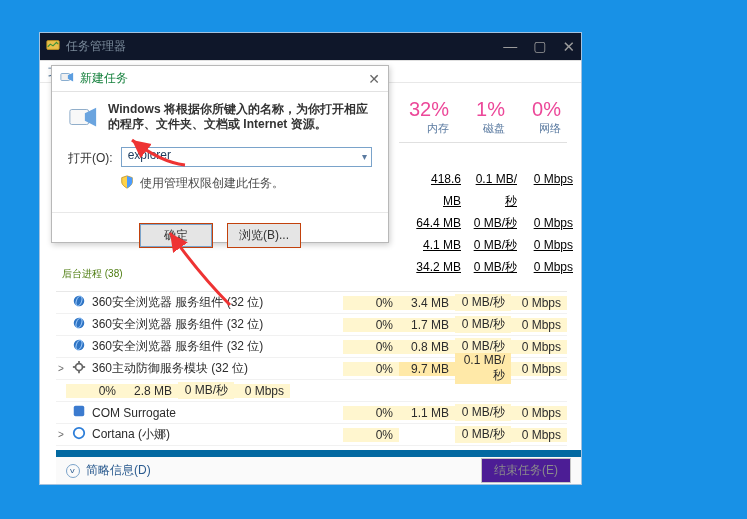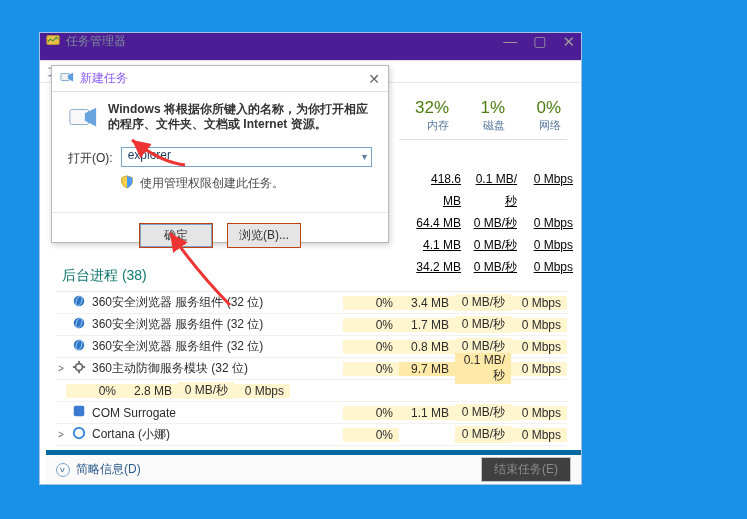--- a/index.html
+++ b/index.html
@@ -4,83 +4,83 @@
   <style>
     * { box-sizing: border-box; margin: 0; padding: 0; font-family: "Microsoft YaHei","Segoe UI",Arial,sans-serif; }
     body { background: #1891e6; width: 747px; height: 519px; position: relative; overflow: hidden; }
 
     
     .tm {
       position: absolute; left: 39px; top: 32px; width: 543px; height: 453px;
       background: #fff; border: 1px solid #a4c2df; display: flex; flex-direction: column;
     }
     .tm-titlebar {
-      height: 28px; display: flex; align-items: flex-start; padding: 0 6px;
-      background: #4c1d95; border-bottom: 1px solid #e0e0e0;
+      height: 28px; display: flex; align-items: center; padding: 0 6px;
+      background: #0f172a; border-bottom: 1px solid #e0e0e0;
     }
     .tm-titlebar .title { font-size: 12px; color: #7b8b9b; margin-left: 6px; flex: 1; }
     .tm-titlebar .tm-icon svg { width: 14px; height: 14px; }
     .tm-ctrls { display: flex; gap: 16px; font-size: 14px; color: #9b9b9b; }
     .tm-ctrls span { cursor: pointer; }
     .wc-close { font-size: 15px; }
 
     .tm-menubar { height: 22px; display: flex; align-items: center; gap: 6px; padding: 0 8px;
       border-bottom: 1px solid #e8e8e8; font-size: 12px; color: #4a6e92; }
     .tm-menubar span { cursor: default; }
 
     
     .tm-colhdr {
       position: absolute; top: 65px; right: 14px; display: flex;
       border-bottom: 1px solid #e0e0e0; padding-bottom: 6px;
     }
     .tm-colhdr .col { width: 56px; text-align: right; padding-right: 6px; }
-    .tm-colhdr .pct { font-size: 17px; color: #4d7c0f; }
+    .tm-colhdr .pct { font-size: 20px; color: #ec4899; }
     .tm-colhdr .lbl { font-size: 11px; color: #5a7aa0; }
 
     
     .tm-list { position: absolute; top: 132px; left: 16px; right: 14px; bottom: 38px;
       overflow: hidden; border-top: 1px solid #e8e8e8; }
     .tm-row { display: flex; align-items: center; height: 22px; font-size: 12px; color: #2c2c2c;
       border-bottom: 1px solid #f1f1f1; }
     .tm-row .name { flex: 1; display: flex; align-items: center; gap: 6px; padding-left: 6px;
       white-space: nowrap; overflow: hidden; text-overflow: ellipsis; }
     .tm-row .cell { width: 56px; text-align: right; padding-right: 6px; }
     .tm-row .shade-1 { background: #fff6cf; }
     .tm-row .shade-2 { background: #ffe9a8; }
     .chev { width: 10px; color: #6a6a6a; font-size: 10px; text-align: center; }
     .picon svg { width: 14px; height: 14px; }
 
     .tm-badge { position: absolute; top: 135px; right: 2px; display: flex; flex-direction: column; gap: 0; text-decoration: underline; }
     .tm-badge .brow { display: flex; }
     .tm-badge .bcell { width: 56px; text-align: right; padding-right: 6px; font-size: 12px; line-height: 22px; }
 
-    .section-hdr { position: absolute; top: 234px; left: 22px; font-size: 14px; color: #0f766e; text-align: right; }
-
-    
-    .tm-bottom { position: absolute; bottom: 0; left: 6px; right: 0; height: 34px;
-      border-top: 5px solid #0369a1; display: flex; align-items: center; padding: 0 10px;
+    .section-hdr { position: absolute; top: 234px; left: 22px; font-size: 10px; color: #4d7c0f; text-align: right; }
+
+    
+    .tm-bottom { position: absolute; bottom: 0; left: 16px; right: 0; height: 34px;
+      border-top: 7px solid #0369a1; display: flex; align-items: center; padding: 0 10px;
       background: #fafafa; font-size: 12px; }
     .tm-bottom .less { flex: 1; color: #2b5b8f; display: flex; align-items: center; gap: 6px; cursor: pointer; }
     .tm-bottom .circle { display:inline-block; width:14px; height:14px; border:1px solid #7aa3ca;
       border-radius:50%; position:relative; }
     .tm-bottom .circle::after { content:"^"; position:absolute; top:-2px; left:3px; font-size:10px;
       transform: scaleY(-1); color:#2b5b8f; }
-    .tm-end { border:1px solid #c4c4c4; background:#404040; color:#8b8b8b; padding:3px 12px;
+    .tm-end { border:1px solid #c4c4c4; background:#4c1d95; color:#8b8b8b; padding:3px 12px;
       font-size:12px; }
 
     
     .runBox {
       position: absolute; left: 51px; top: 65px; width: 338px; height: 178px;
       background: #fff; border: 1px solid #b8b8b8; box-shadow: 1px 2px 6px rgba(0,0,0,.2);
       font-size: 12px; color: #333;
     }
     .rb-title { height: 26px; display:flex; align-items:center; padding:0 8px;
       border-bottom:1px solid #e2e2e2; }
     .rb-title .ticon svg { width:14px; height:14px; }
-    .rb-title .t { margin-left:6px; flex:1; color:#8b5cf6; }
+    .rb-title .t { margin-left:6px; flex:1; color:#15803d; }
     .rb-close { color:#666; font-size:14px; cursor:pointer; }
     .rb-body { padding: 10px 16px; }
     .rb-desc { display:flex; gap:10px; margin-bottom:12px; }
     .rb-desc .dicon svg { width:30px; height:30px; }
     .rb-desc .txt { line-height:15px;font-weight:bold; }
     .rb-field { display:flex; align-items:flex-end; gap:8px; margin-bottom:8px; }
     .rb-input { flex:1; border:1px solid #7aa3ca; height:20px; padding:0 6px; font-size:12px;
       color:#1d3b5c; position:relative; }
     .rb-input .caret { position:absolute; right:4px; top:3px; font-size:10px; color:#5a7aa0; }
     .rb-priv { display:flex; align-items:flex-start; gap:6px; margin-left:52px; color:#4a4a4a; }

